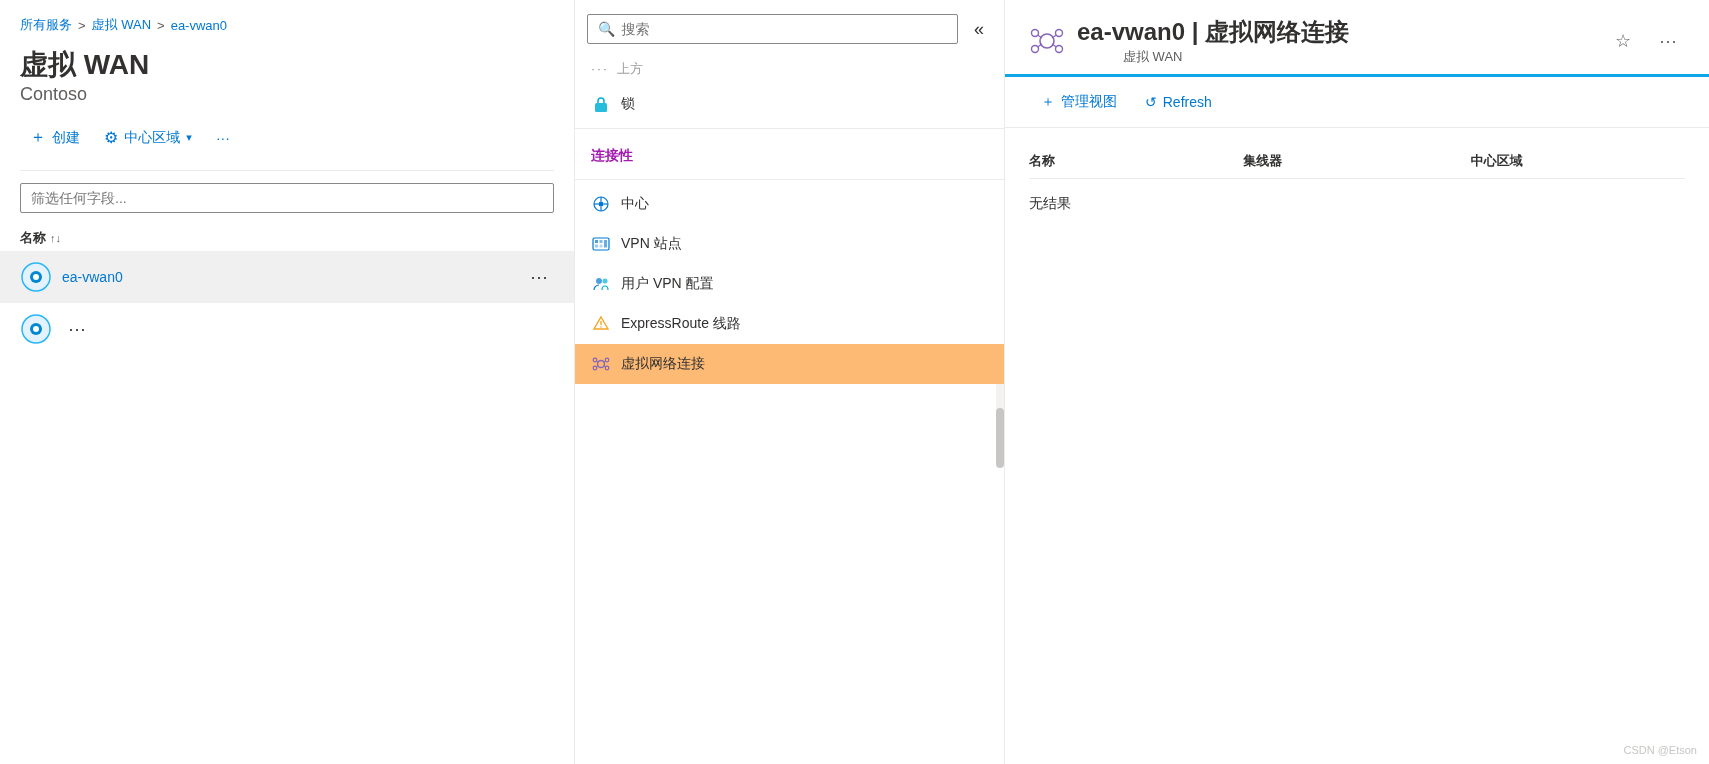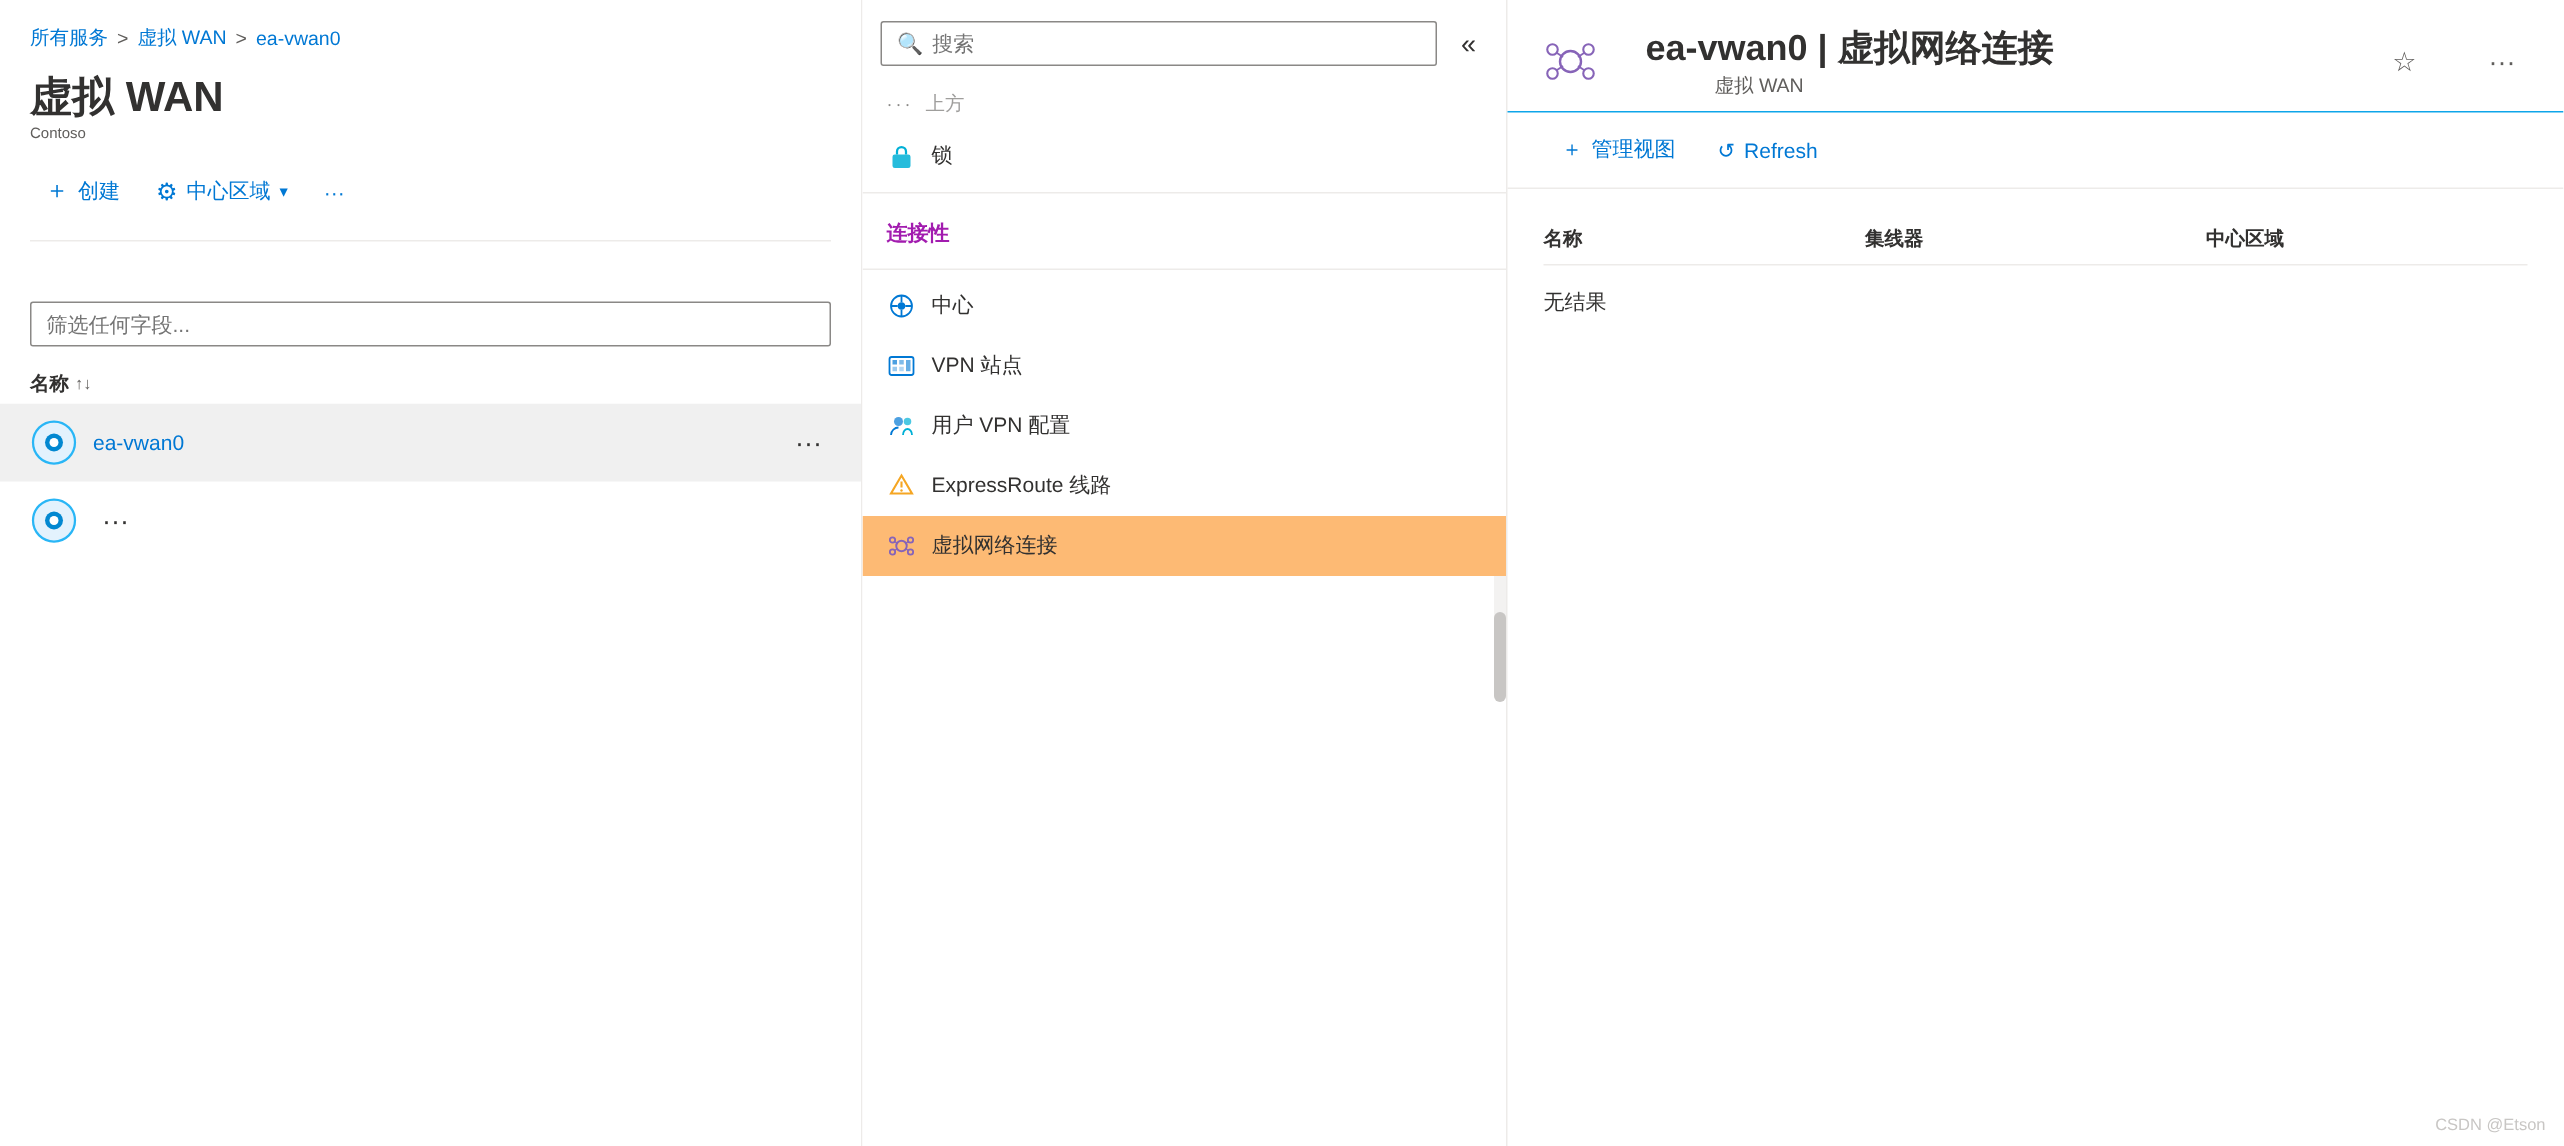--- a/index.html
+++ b/index.html
@@ -34,21 +34,21 @@
     .breadcrumb span { color: #605e5c; }
     .breadcrumb a { color: #0078d4; text-decoration: none; cursor: pointer; }
 
     .panel-title {
       font-size: 28px;
       font-weight: 600;
       padding: 4px 20px 0 20px;
       color: #323130;
     }
     .panel-subtitle {
-      font-size: 10px;
+      font-size: 18px;
       color: #605e5c;
       padding: 0 20px 16px 20px;
     }
 
     .toolbar {
       display: flex;
       align-items: center;
       gap: 4px;
       padding: 0 20px 16px 20px;
     }
@@ -67,21 +67,20 @@
     .toolbar-btn .icon { font-size: 16px; }
 
     .divider-h {
       border: none;
       border-top: 1px solid #edebe9;
       margin: 0 20px 12px 20px;
     }
 
     .filter-input-wrap {
       padding: 0 20px 12px 20px;
-      margin-top: 28px;
     }
     .filter-input {
       width: 100%;
       border: 1px solid #8a8886;
       padding: 6px 10px;
       font-size: 14px;
       border-radius: 2px;
       color: #a19f9d;
       outline: none;
     }
@@ -218,22 +217,22 @@
     .right-panel {
       flex: 1;
       display: flex;
       flex-direction: column;
     }
 
     .right-header {
       display: flex;
       align-items: center;
       padding: 16px 24px 8px 24px;
-      gap: 32px;
-      border-bottom: 1px solid #0ea5e9;
+      gap: 12px;
+      border-bottom: 3px solid #0ea5e9;
     }
 
     .right-title-block {
       flex: 1;
     }
 
     .right-title {
       font-size: 24px;
       font-weight: 600;
       color: #323130;

